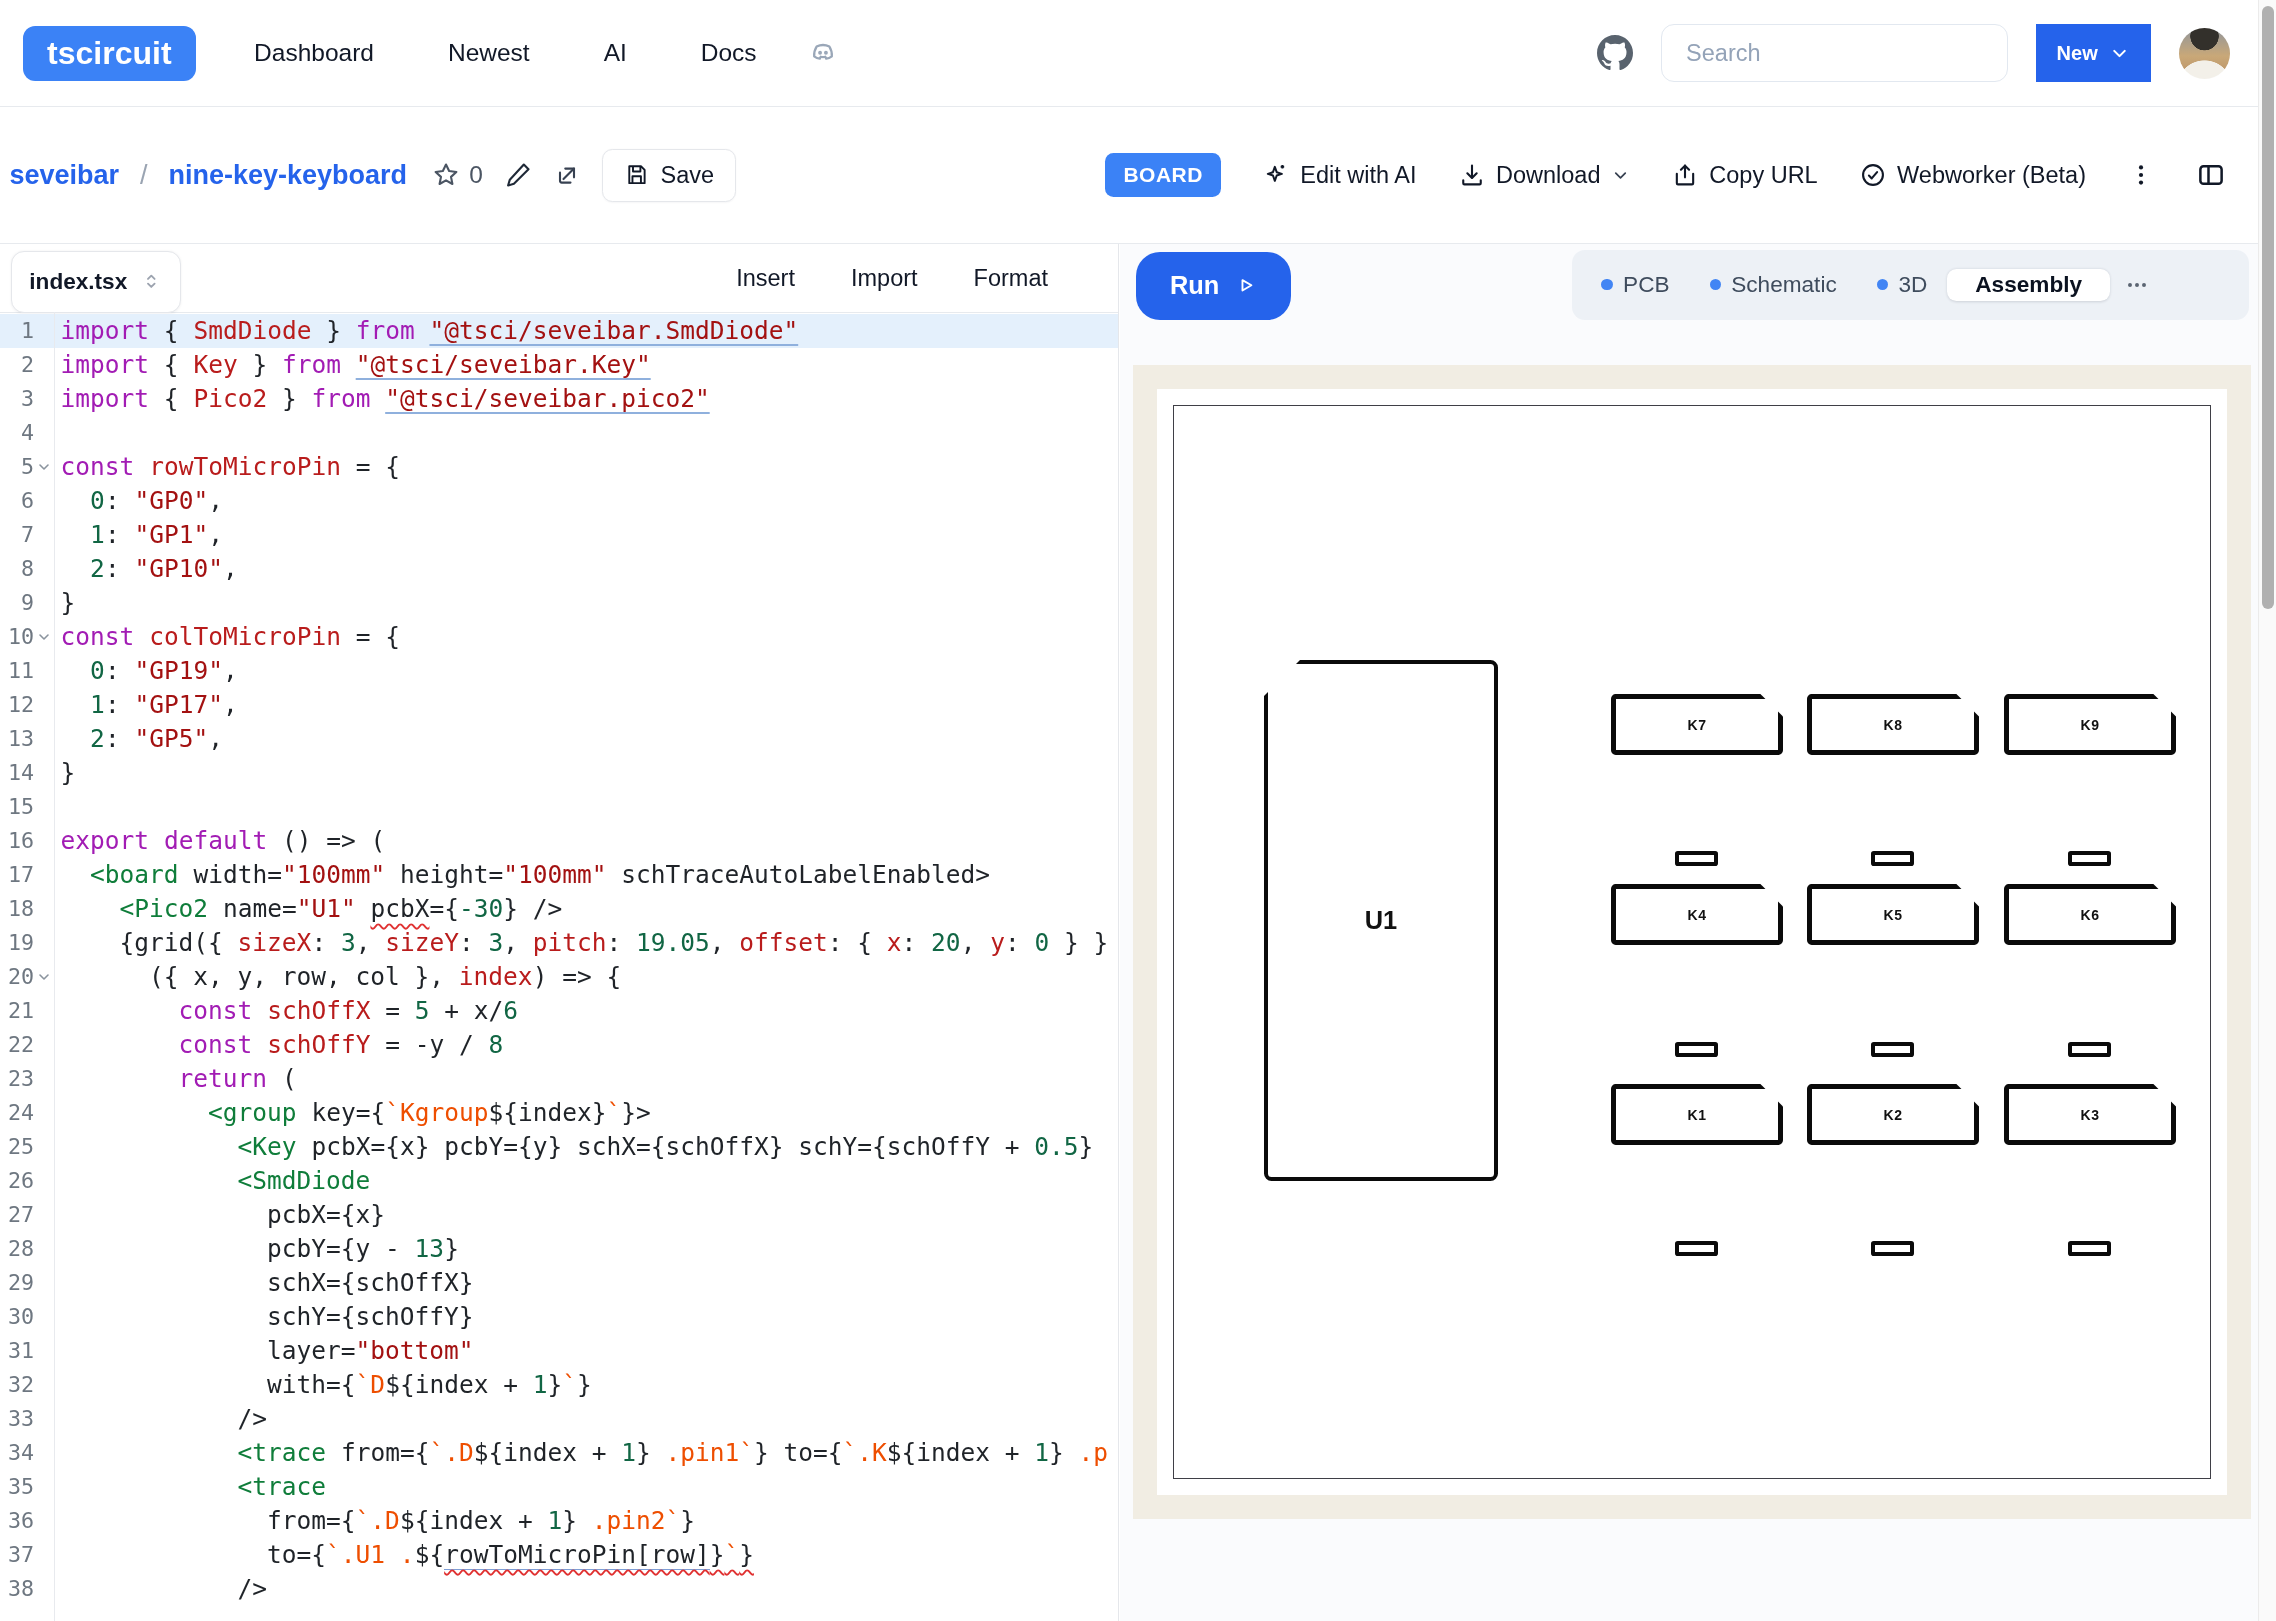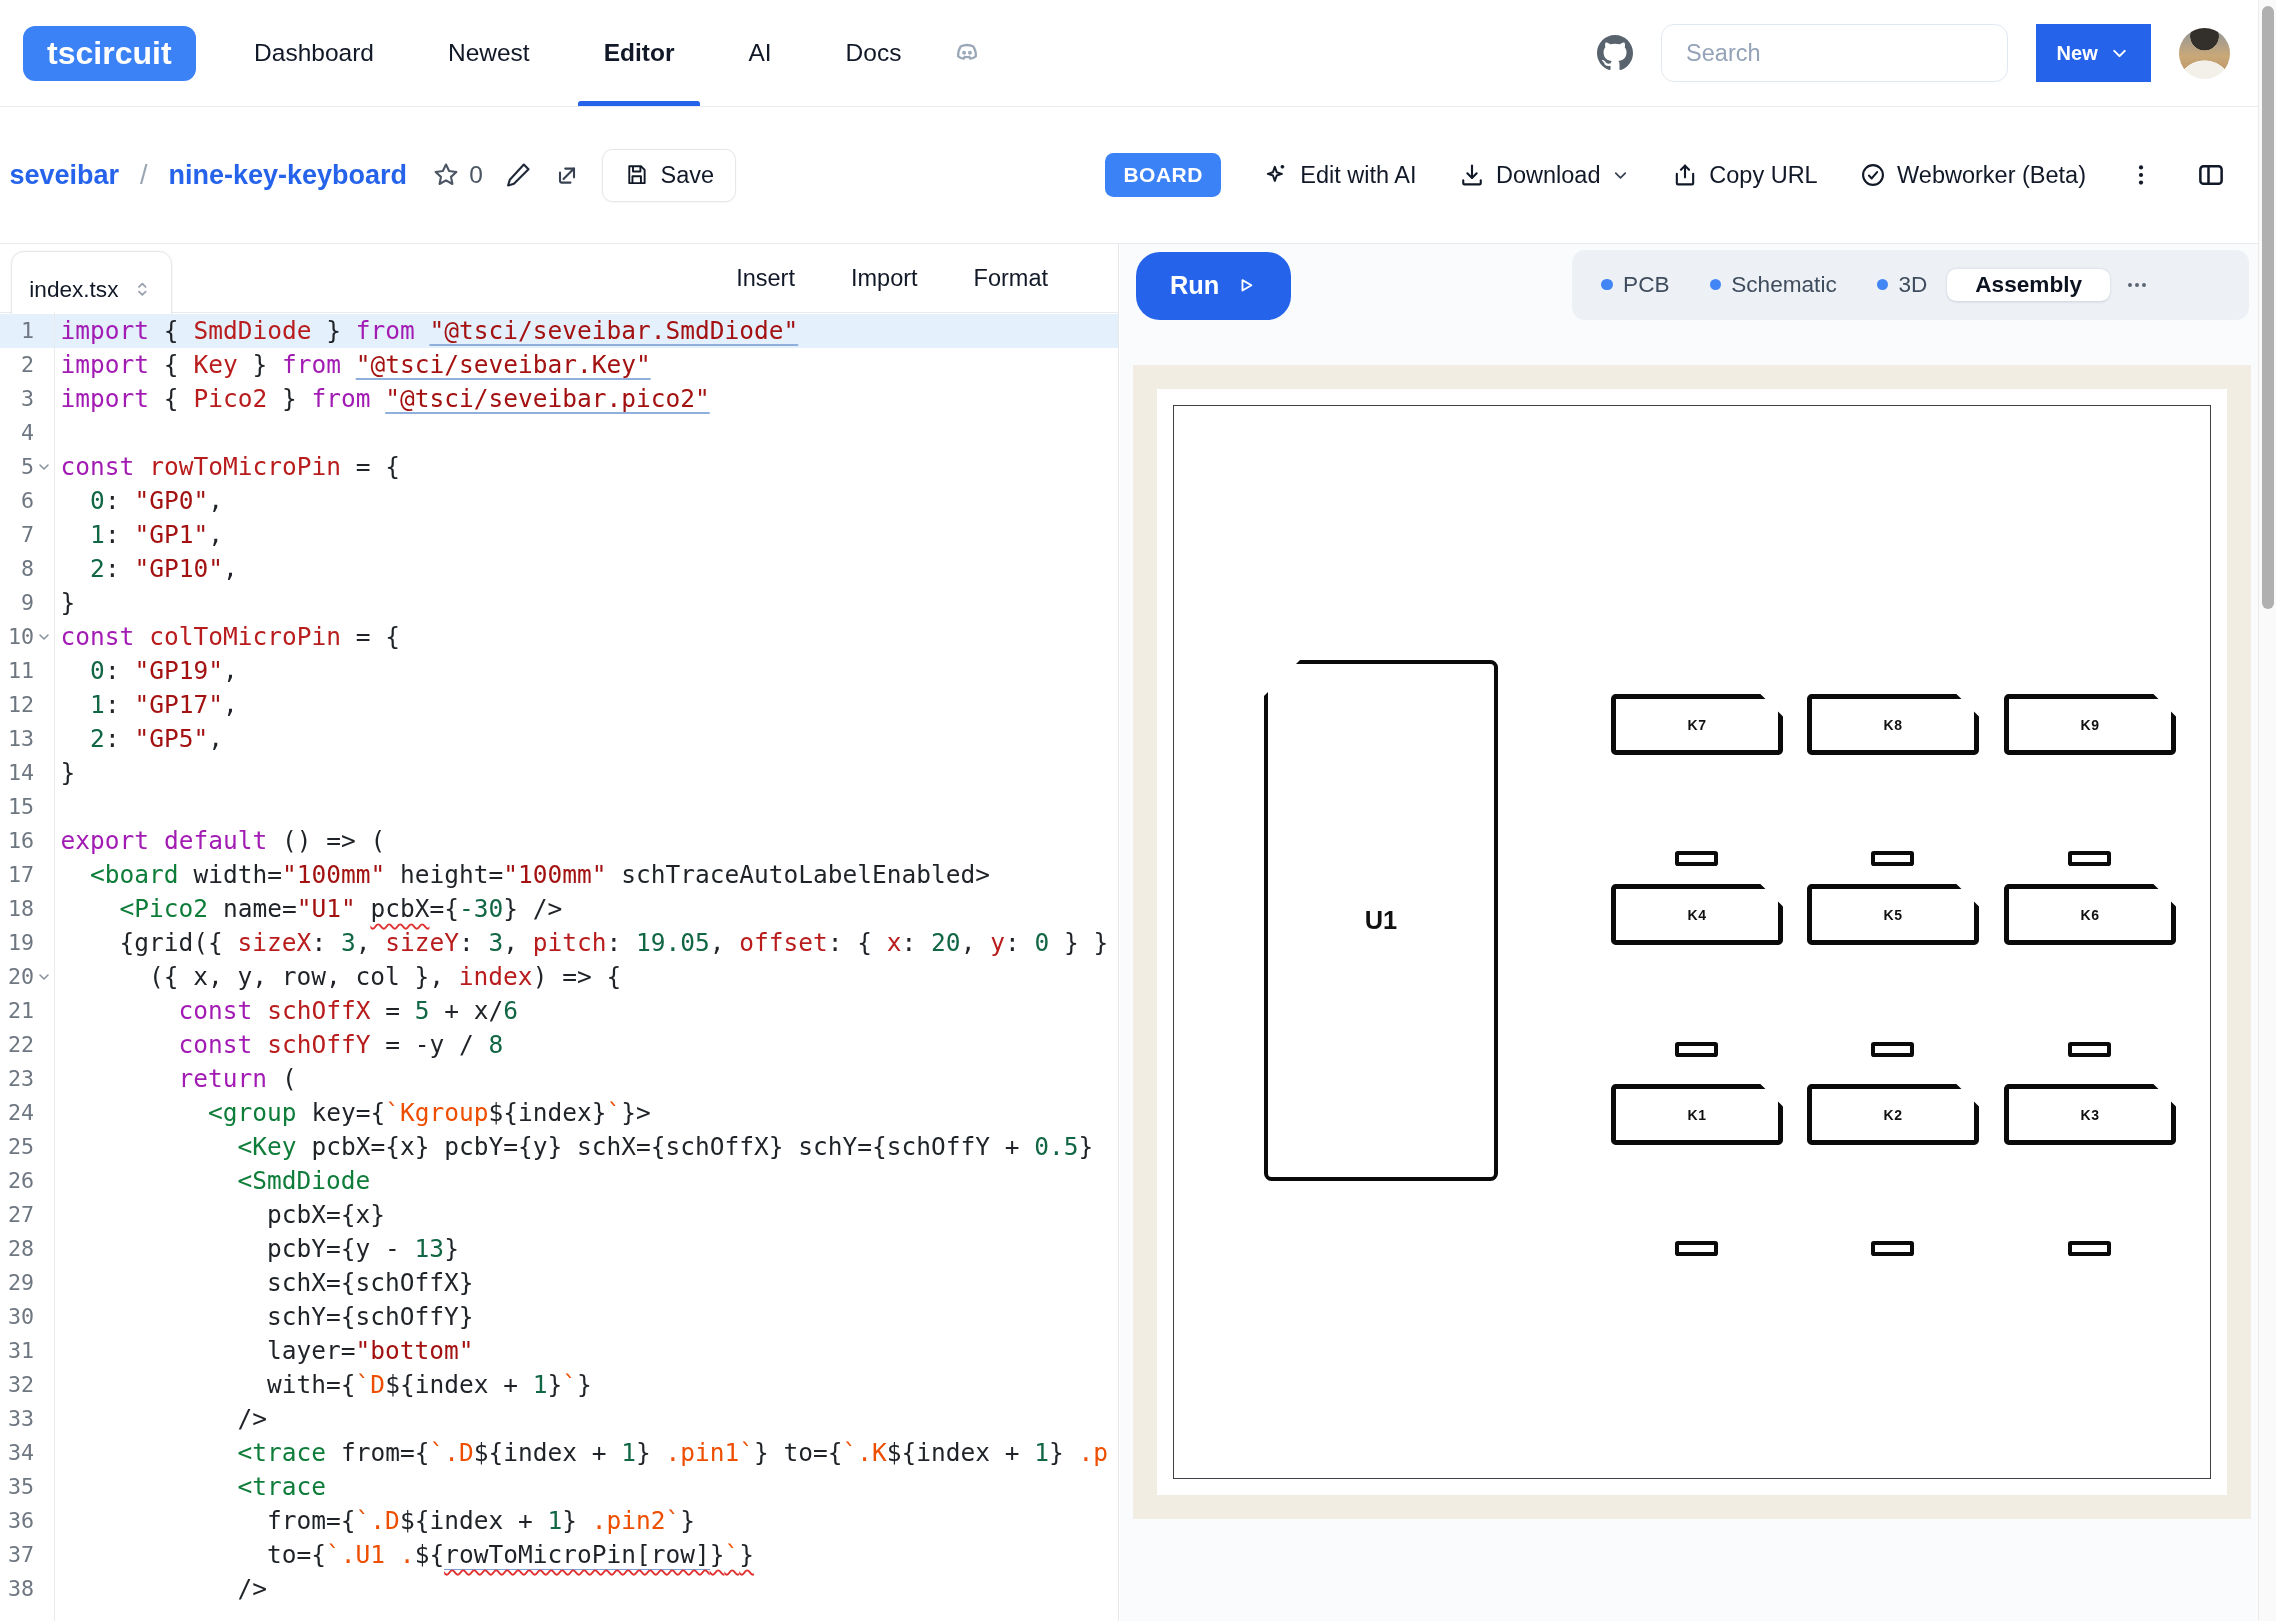--- a/index.html
+++ b/index.html
@@ -46,23 +46,23 @@
             box-shadow:0 0.9px 1.9px rgba(16,24,40,.04);}
   .h2-right{position:absolute;right:51px;top:0;height:136px;display:flex;align-items:center;gap:41px;}
   .badge-board{background:#3b82f6;color:#fff;font-weight:bold;font-size:21px;letter-spacing:0.5px;
                padding:10.4px 18px;border-radius:8.5px;}
   .h2-action{display:flex;align-items:center;gap:10.4px;font-size:23.5px;color:#111827;cursor:pointer;}
 
   
   .left-panel{position:absolute;top:244px;left:0;width:1119px;bottom:0;background:#fff;
               border-right:0.9px solid #e5e7eb;box-sizing:border-box;}
   .toolbar{position:relative;height:68px;border-bottom:0.9px solid #e7eaee;}
-  .file-pill{position:absolute;left:11.3px;top:6.6px;height:52px;padding:12px 17px;border:1.4px solid #e5e7eb;
+  .file-pill{position:absolute;left:11.3px;top:6.6px;height:52px;padding:4px 17px;border:1.4px solid #e5e7eb;
              border-radius:13px;background:#fff;display:flex;align-items:center;gap:13px;font-size:22.6px;
-             color:#111827;box-shadow:0 0.9px 2.8px rgba(16,24,40,.06);cursor:pointer;}
+             color:#111827;box-shadow:0 0.9px 2.8px rgba(16,24,40,.06);cursor:pointer;font-weight:bold;}
   .toolbar-menus{position:absolute;right:70px;top:0;height:68px;display:flex;align-items:center;gap:56px;}
   .tmenu{font-size:23.5px;color:#111827;cursor:pointer;}
 
   .editor{position:absolute;top:68px;left:0;right:0;bottom:0;overflow:hidden;padding-top:1.9px;
           font-family:"DejaVu Sans Mono",monospace;font-size:24.5px;}
   .editor::before{content:"";position:absolute;left:54px;top:0;bottom:0;width:0.9px;background:#e8eaee;}
   .code-line{display:flex;align-items:center;height:34px;white-space:pre;}
   .code-line.active{background:#e4f0fc;}
   .ln{width:34px;flex:none;text-align:right;color:#6e7781;font-size:21.7px;}
   .fold{width:20px;flex:none;display:flex;align-items:center;justify-content:center;color:#8b949e;}
@@ -115,21 +115,20 @@
 </head>
 <body>
 
 <div id="stage">
 
   <div class="nav">
     <div class="brand">tscircuit</div>
     <div class="nav-items">
       <div class="nav-item">Dashboard</div>
       <div class="nav-item">Newest</div>
-      <div class="nav-item active">Editor</div>
       <div class="nav-item">AI</div>
       <div class="nav-item">Docs</div>
       <span class="nav-discord">
         <svg width="32" height="32" viewBox="0 0 24 24" fill="none" stroke="currentColor" stroke-width="1.7" stroke-linecap="round" stroke-linejoin="round">
           <path d="M7.2 7.2c3-1.5 6.6-1.5 9.6 0 1.5 2.4 2 4.9 1.8 7.3-1.3 1-2.7 1.6-4.2 1.8l-.7-1.5c-1.1.3-2.3.3-3.4 0l-.7 1.5c-1.5-.2-2.9-.8-4.2-1.8-.2-2.4.3-4.9 1.8-7.3z"></path>
           <circle cx="9.8" cy="11.8" r="0.6" fill="currentColor"></circle>
           <circle cx="14.2" cy="11.8" r="0.6" fill="currentColor"></circle>
         </svg>
       </span>
     </div>

